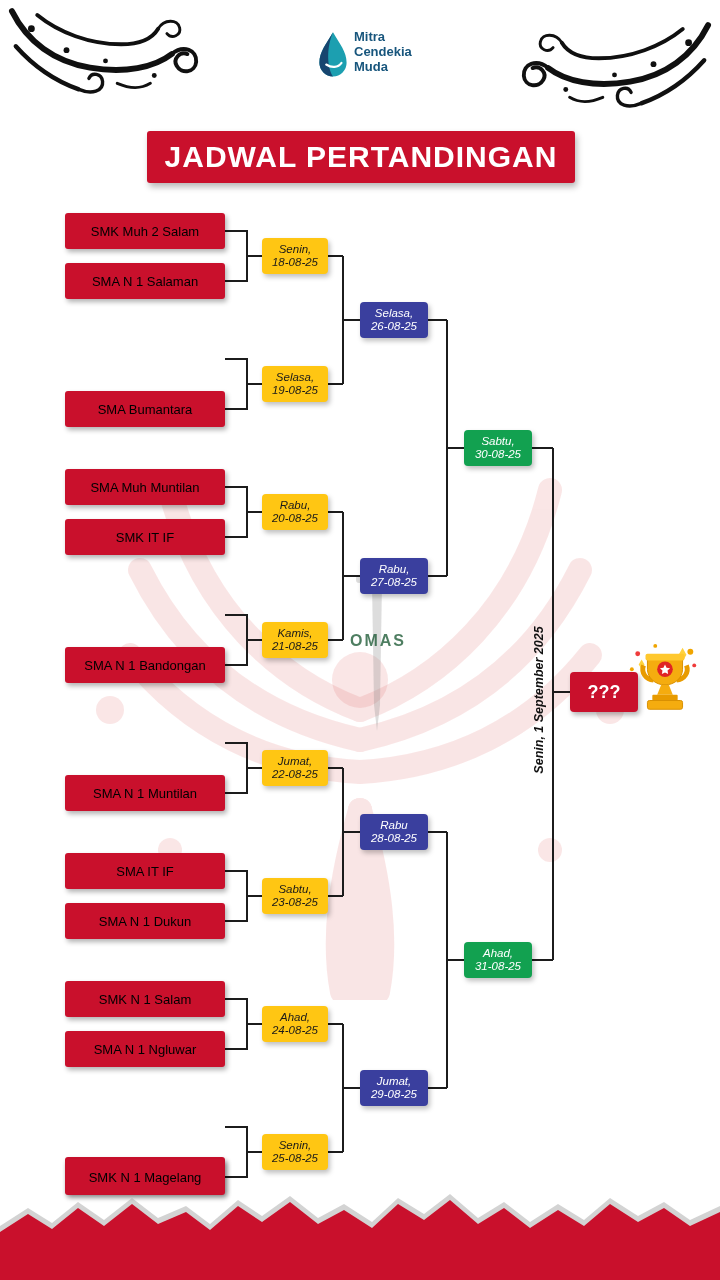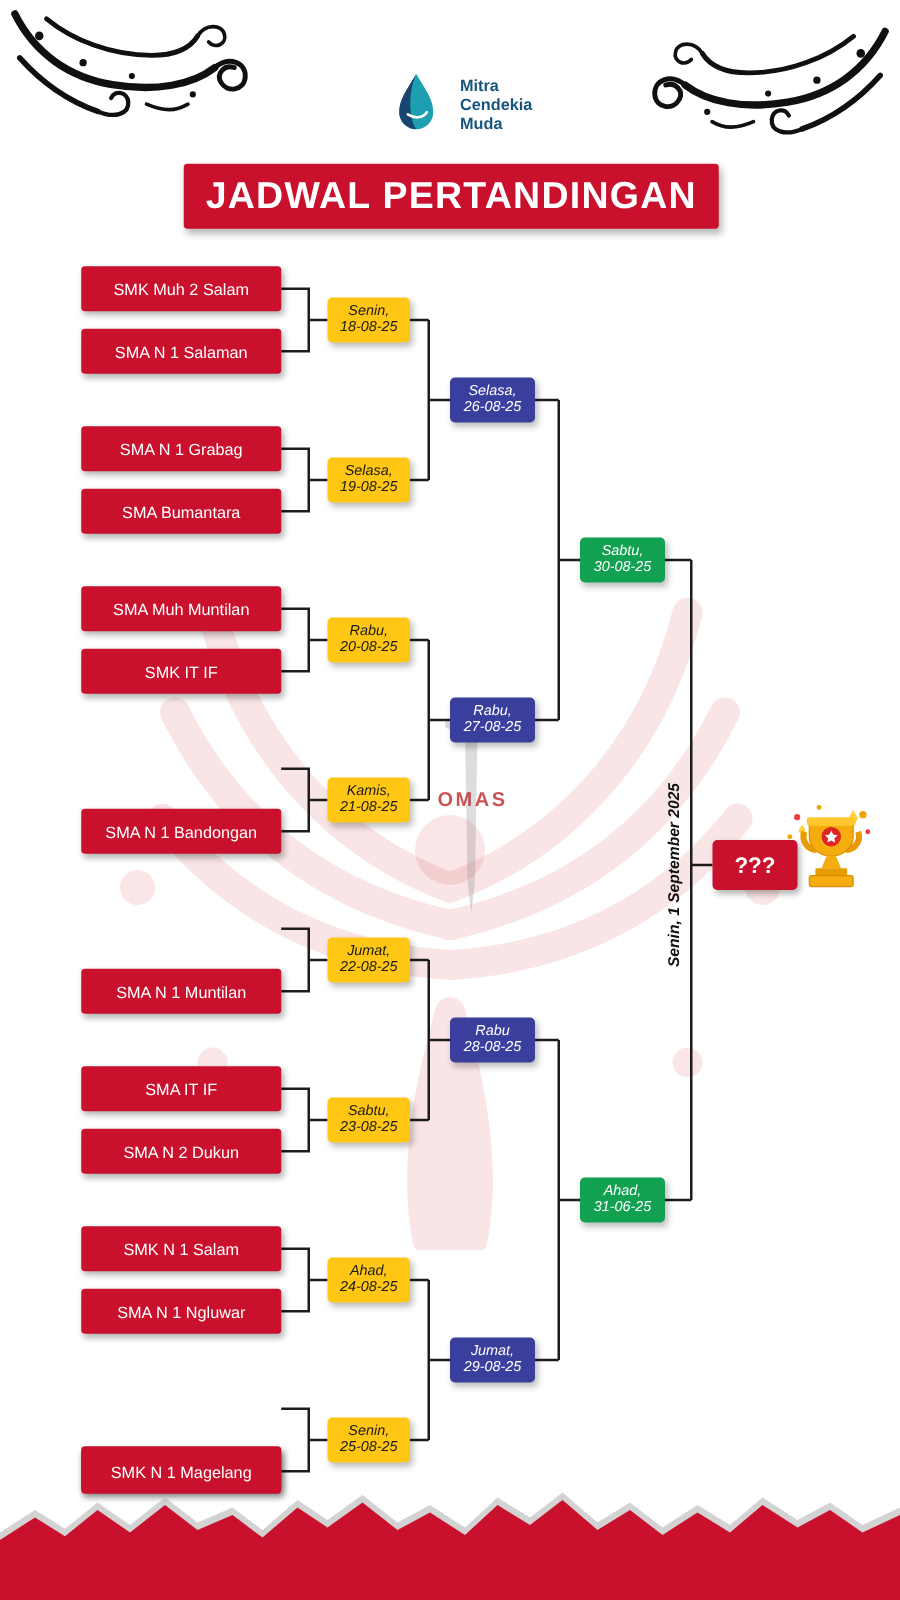--- a/index.html
+++ b/index.html
@@ -12,30 +12,30 @@
   *{margin:0;padding:0;box-sizing:border-box;}
   body{background:#ffffff;font-family:"Liberation Sans",sans-serif;}
   .poster{position:relative;width:720px;height:1280px;background:#fff;overflow:hidden;margin:0 auto;}
 
   
   .flourish{position:absolute;width:195px;height:100px;}
   .flourish.left{left:8px;top:6px;}
   .flourish.right{right:8px;top:20px;transform:scaleX(-1);}
 
   
-  .logo{position:absolute;left:316px;top:56px;display:flex;align-items:center;gap:18px;}
+  .logo{position:absolute;left:316px;top:29px;display:flex;gap:4px;}
   .logo-text{color:#17557c;font-weight:bold;font-size:13px;line-height:15px;}
 
   
   .title-banner{position:absolute;left:147px;top:131px;width:428px;height:52px;background:var(--red);
     color:#fff;display:flex;align-items:center;justify-content:center;font-weight:bold;font-size:30px;
     letter-spacing:1px;border-radius:3px;box-shadow:2px 4px 6px rgba(0,0,0,.28);}
 
   
-  .team{position:absolute;left:65px;width:160px;height:36px;background:var(--red);color:#ffffff;
+  .team{position:absolute;left:65px;width:160px;height:36px;background:var(--red);color:#000000;
     font-size:13px;display:flex;align-items:center;justify-content:center;border-radius:3px;
     box-shadow:2px 3px 5px rgba(0,0,0,.3);text-align:center;}
   .date{position:absolute;width:66px;height:36px;border-radius:4px;display:flex;flex-direction:column;
     align-items:center;justify-content:center;font-style:italic;font-size:11.5px;line-height:13px;
     box-shadow:2px 3px 5px rgba(0,0,0,.25);}
   .date.yellow{left:262px;background:var(--yellow);color:#1a1a1a;}
   .date.blue{left:360px;width:68px;background:var(--blue);color:#fff;}
   .date.green{left:464px;width:68px;background:var(--green);color:#fff;}
 
   .final-box{position:absolute;left:570px;top:672px;width:68px;height:40px;background:var(--red);
@@ -43,21 +43,21 @@
     border-radius:4px;box-shadow:2px 3px 5px rgba(0,0,0,.3);}
 
   .final-date{position:absolute;left:392px;top:690px;width:300px;height:20px;text-align:center;
     transform:rotate(-90deg);font-style:italic;font-size:12.5px;font-weight:bold;color:#111;}
 
   .connectors{position:absolute;left:0;top:0;}
 
   
   .watermark{position:absolute;left:40px;top:380px;pointer-events:none;}
   .monument{position:absolute;left:340px;top:555px;opacity:.30;pointer-events:none;}
-  .wm-text{position:absolute;left:338px;top:632px;width:80px;text-align:center;color:#b91c1c;
+  .wm-text{position:absolute;left:338px;top:632px;width:80px;text-align:center;color:#14532d;
     opacity:.75;font-weight:bold;font-size:16px;letter-spacing:2px;pointer-events:none;}
 
   .trophy{position:absolute;left:626px;top:640px;}
 
   .torn{position:absolute;left:0;top:1180px;}
 </style>
 </head>
 <body>
 
 <div class="poster">
@@ -157,28 +157,27 @@
       <div>Mitra</div>
       <div>Cendekia</div>
       <div>Muda</div>
     </div>
   </div>
 
   <div class="title-banner">JADWAL PERTANDINGAN</div>
 
   <div class="team" style="top:213px">SMK Muh 2 Salam</div>
   <div class="team" style="top:263px">SMA N 1 Salaman</div>
-  <div class="team" style="top:341px">SMA N 1 Grabag</div>
   <div class="team" style="top:391px">SMA Bumantara</div>
   <div class="team" style="top:469px">SMA Muh Muntilan</div>
   <div class="team" style="top:519px">SMK IT IF</div>
   <div class="team" style="top:647px">SMA N 1 Bandongan</div>
   <div class="team" style="top:775px">SMA N 1 Muntilan</div>
   <div class="team" style="top:853px">SMA IT IF</div>
-  <div class="team" style="top:903px">SMA N 2 Dukun</div>
+  <div class="team" style="top:903px">SMA N 1 Dukun</div>
   <div class="team" style="top:981px">SMK N 1 Salam</div>
   <div class="team" style="top:1031px">SMA N 1 Ngluwar</div>
   <div class="team" style="top:1157px">SMA N 1 Mertoyudan</div>
   <div class="team" style="top:1159px">SMK N 1 Magelang</div>
 
   <div class="date yellow" style="top:238px">
     <span>Senin,</span>
       <span>18-08-25</span>
     </div>
   <div class="date yellow" style="top:366px">
@@ -226,21 +225,21 @@
     <span>Jumat,</span>
       <span>29-08-25</span>
     </div>
 
   <div class="date green" style="top:430px">
     <span>Sabtu,</span>
       <span>30-08-25</span>
     </div>
   <div class="date green" style="top:942px">
     <span>Ahad,</span>
-      <span>31-06-25</span>
+      <span>31-08-25</span>
     </div>
 
   <div class="final-date">Senin, 1 September 2025</div>
   <div class="final-box">???</div>
 
   <svg class="trophy" width="78" height="82" viewBox="0 0 80 84">
     <g>
       <circle cx="12" cy="14" r="2.5" fill="#ef3b3b"></circle>
       <circle cx="30" cy="6" r="2" fill="#f0a500"></circle>
       <circle cx="66" cy="12" r="3" fill="#f0a500"></circle>

